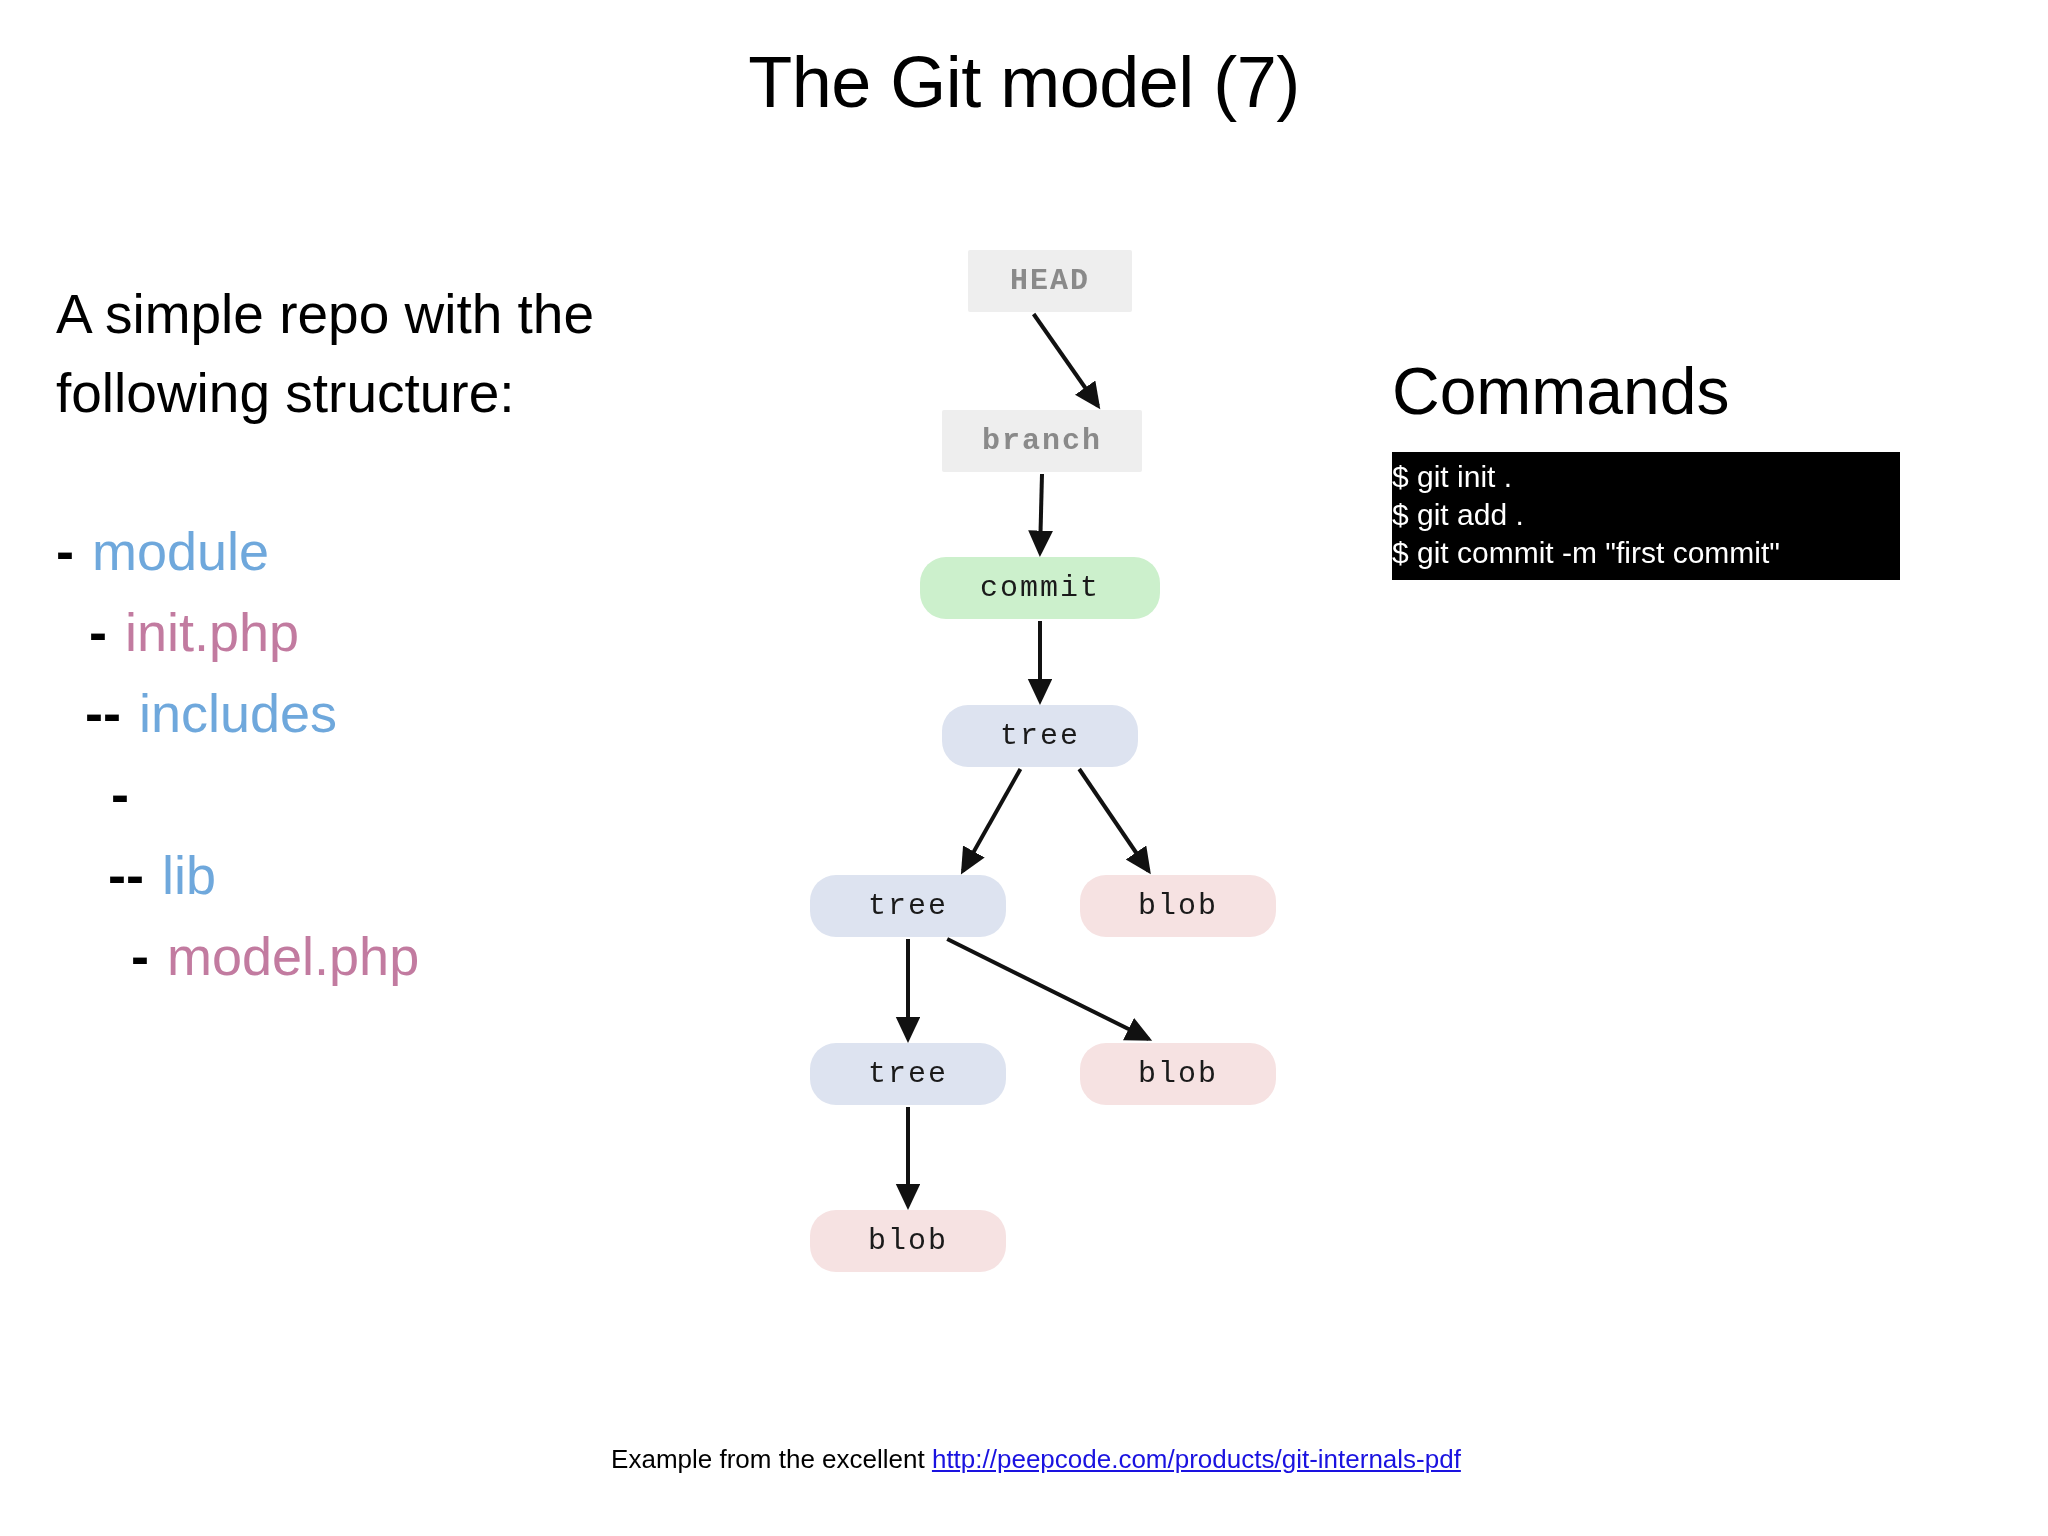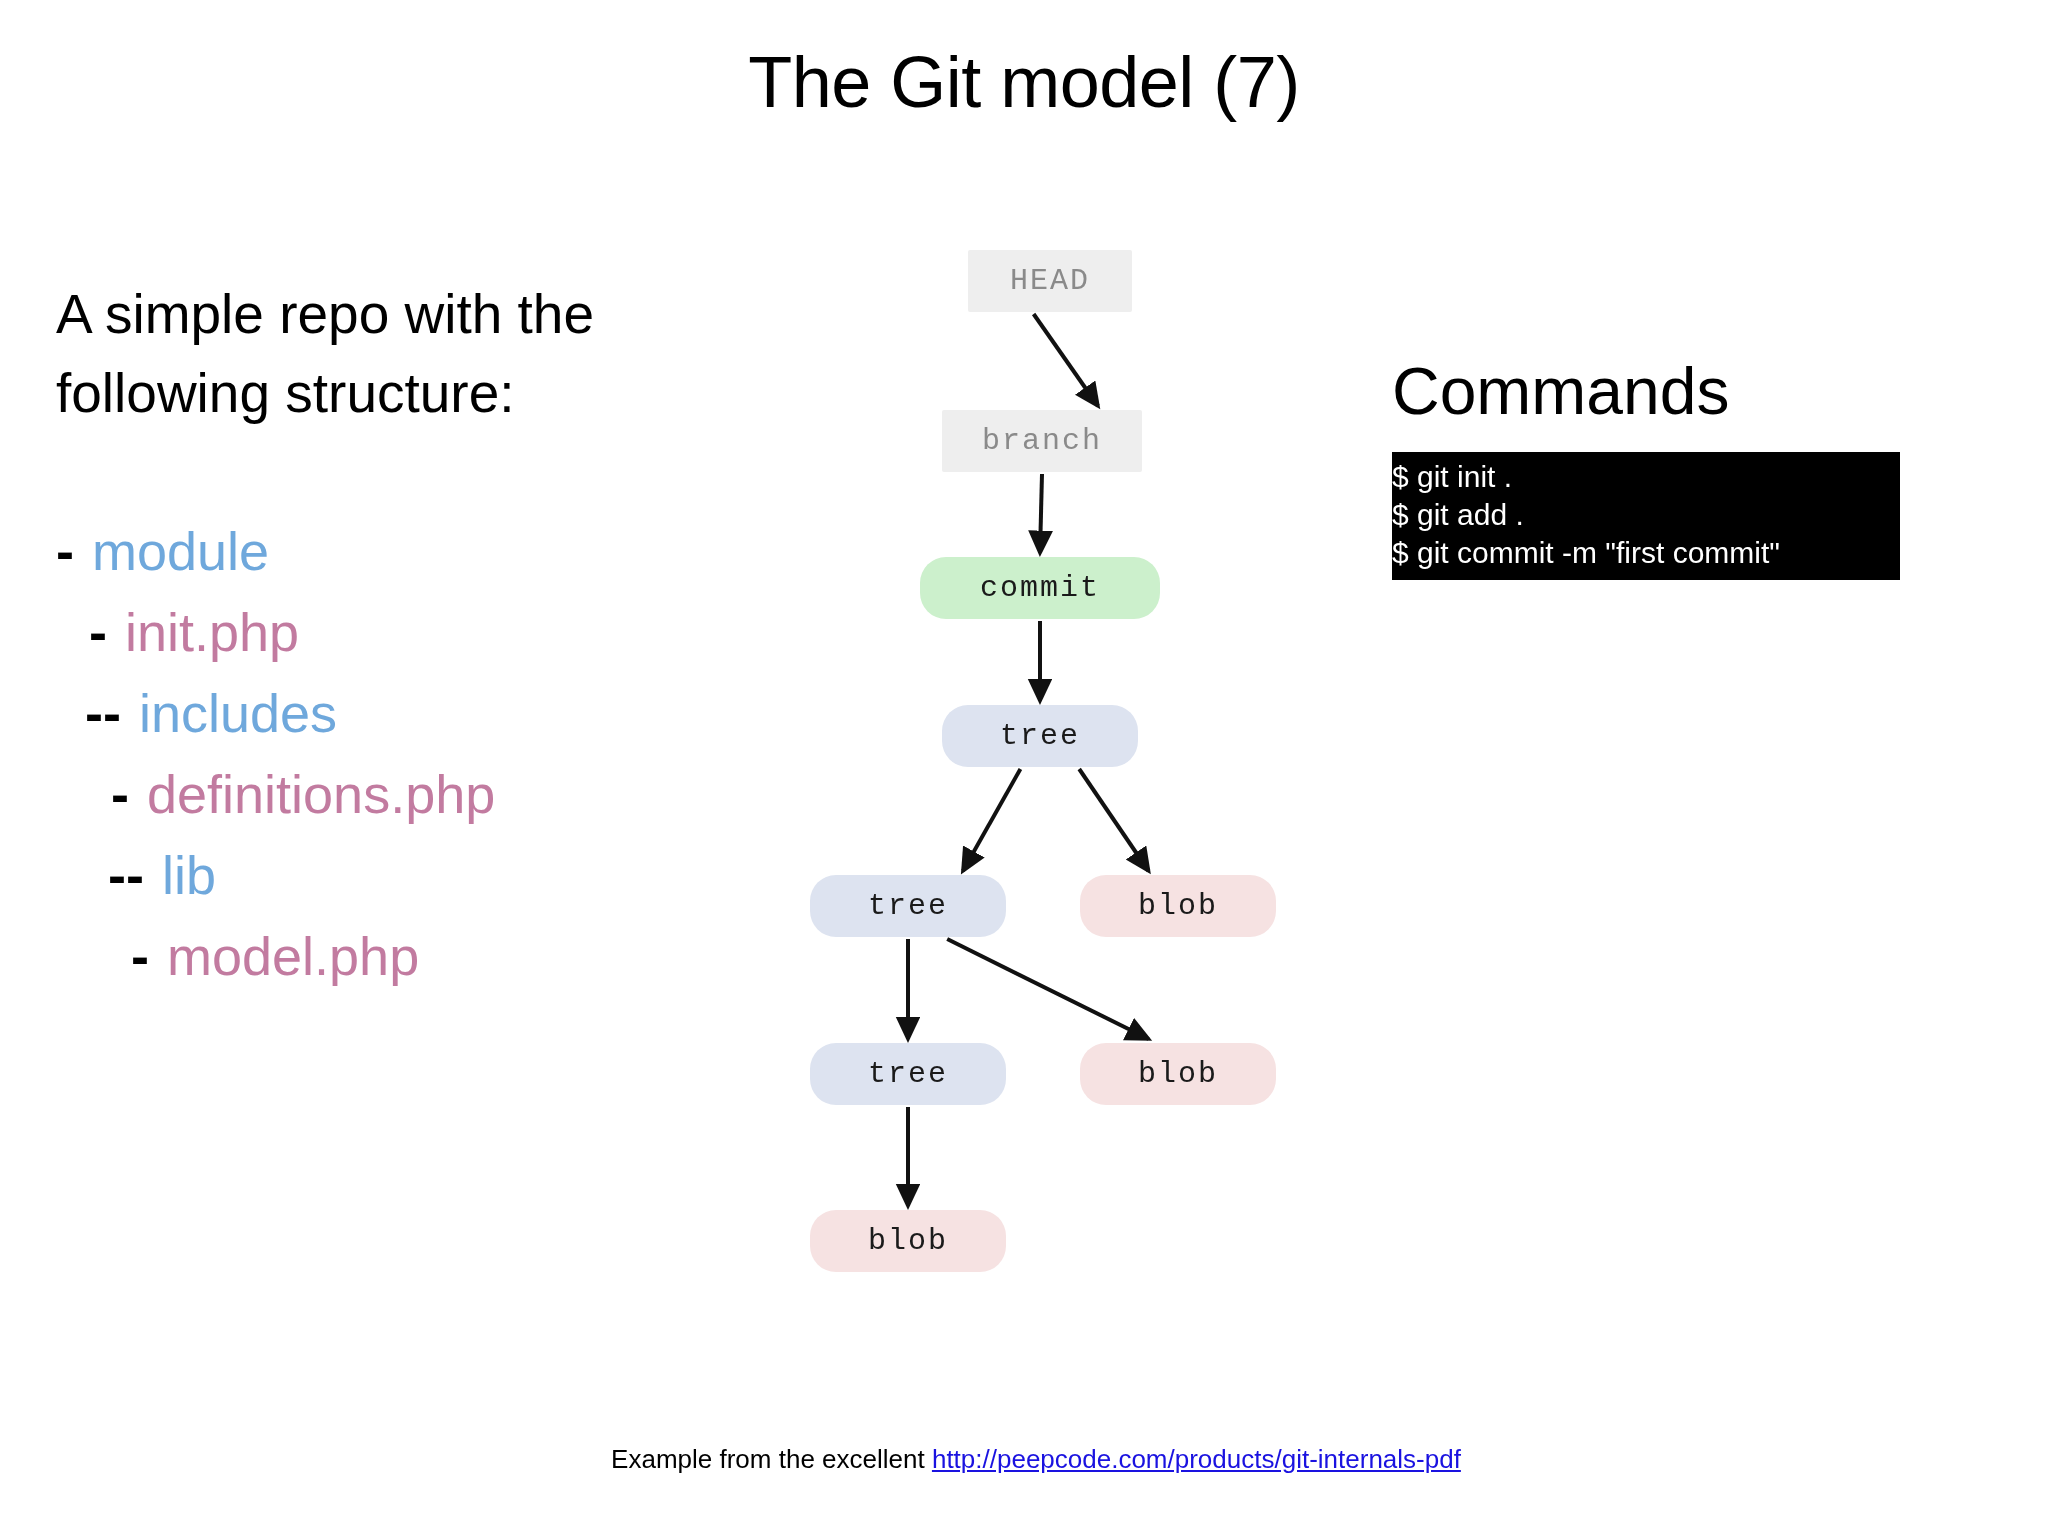--- a/index.html
+++ b/index.html
@@ -89,20 +89,21 @@
     align-items: center;
     justify-content: center;
     font-family: "Liberation Mono", "DejaVu Sans Mono", monospace;
     font-size: 30px;
     letter-spacing: 2px;
   }
   .node.rect {
     border-radius: 2px;
     color: #8a8a8a;
     background: #eeeeee;
+    font-weight: bold;
   }
   .node.pill {
     border-radius: 26px;
     color: #1a1a1a;
   }
   .node.commit { background: #ccf0cc; }
   .node.tree   { background: #dde3f0; }
   .node.blob   { background: #f6e2e2; }
 
   
@@ -154,21 +155,21 @@
 <div id="slide-title">The Git model (7)</div>
 
 <div id="left-column">
 
   <div id="intro-text">A simple repo with the following structure:</div>
 
   <div id="file-tree">
       <div class="tree-row indent-0"><span class="tree-dash">-</span><span class="tree-label folder">module</span></div>
       <div class="tree-row indent-1"><span class="tree-dash">-</span><span class="tree-label file">init.php</span></div>
       <div class="tree-row indent-2"><span class="tree-dash">--</span><span class="tree-label folder">includes</span></div>
-      <div class="tree-row indent-3"><span class="tree-dash">-</span><span class="tree-label file">definitions.php</span></div>
+      <div class="tree-row indent-3"><span class="tree-dash">-</span></div>
       <div class="tree-row indent-4"><span class="tree-dash">--</span><span class="tree-label folder">lib</span></div>
       <div class="tree-row indent-5"><span class="tree-dash">-</span><span class="tree-label file">model.php</span></div>
     </div>
 
 </div>
 
 <div id="git-diagram">
   <svg id="diagram-edges" width="540" height="1020">
     <defs>
       <marker id="arrowhead" markerWidth="7" markerHeight="7" refX="5.6" refY="3.1" orient="auto" markerUnits="strokeWidth">

